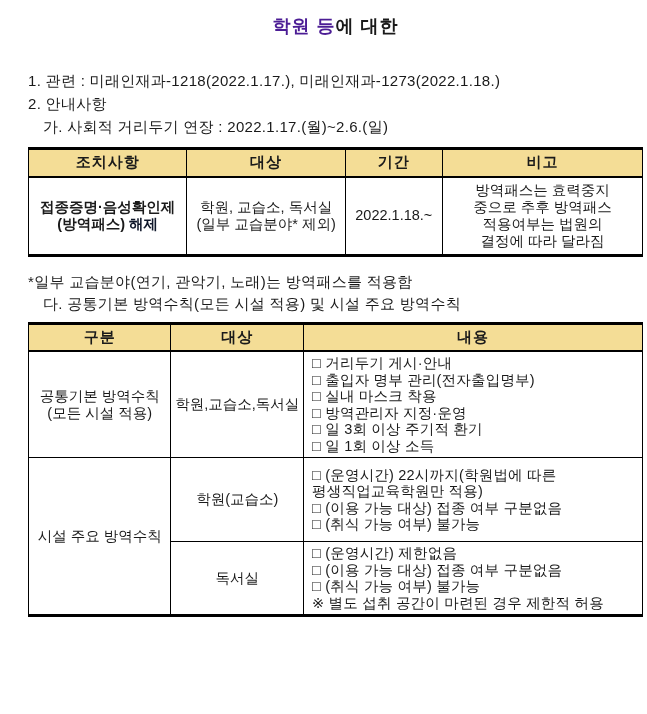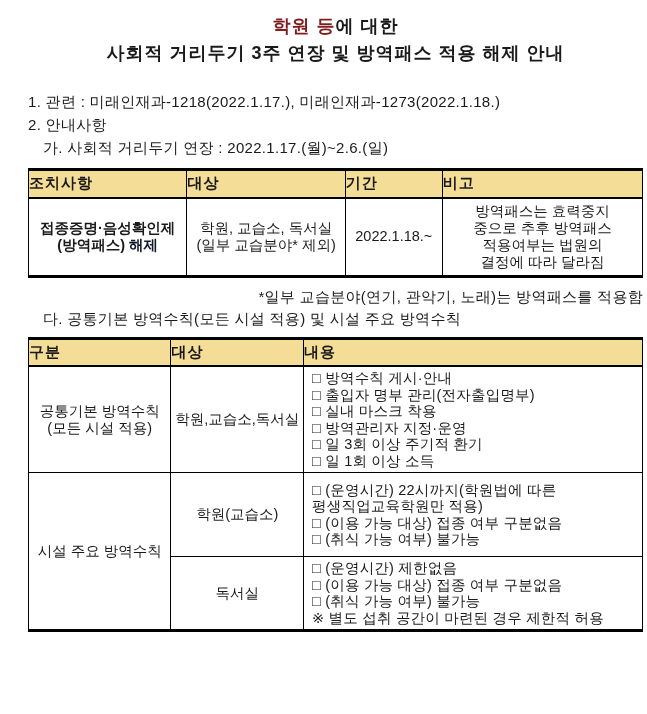--- a/index.html
+++ b/index.html
@@ -6,65 +6,64 @@
   html,body { background:#ffffff; }
   body {
     width:647px; height:714px; overflow:hidden;
     font-family:"Liberation Sans","DejaVu Sans",sans-serif;
     color:#1a1a1a;
   }
   .page { width:647px; height:714px; padding:13px 4px 0 28px; overflow:hidden; }
 
   
   .title { text-align:center; font-weight:bold; font-size:18px; line-height:27px; letter-spacing:1px; }
-  .blue { color:#7f1d1d; }
+  .blue { color:#4c1d95; }
 
   
-  .intro { margin-top:23px; font-size:15px; }
+  .intro { margin-top:29px; font-size:15px; }
   .intro .line { line-height:23px; letter-spacing:0.3px; }
   .indent1 { padding-left:15px; }
 
   
   table { border-collapse:collapse; width:615px; table-layout:fixed;
           border-top:3px solid #000; border-bottom:3px solid #000; }
   th, td { border:1px solid #000; vertical-align:middle; }
   th { background:#F4DD96; font-size:15px; font-weight:bold; height:28px;
-       text-align:left; letter-spacing:1px; border-bottom:2px solid #000; }
+       text-align:center; letter-spacing:1px; border-bottom:2px solid #000; }
   td { font-size:14.5px; }
   .center { text-align:center; }
   .pre { white-space:pre-line; }
   .bold { font-weight:bold; }
   .red { color:#0f172a; }
 
   .tbl1 { margin-top:9px; }
   .tbl1 td { line-height:17px; padding:4px 2px; }
   .tbl1 .row1 td { height:82px; }
   .tbl1 .row2 td { height:71px; }
 
-  .footnote { font-size:15px; line-height:21px; margin-top:8px; letter-spacing:0.3px;text-align:right; }
+  .footnote { font-size:15px; line-height:21px; margin-top:14px; letter-spacing:0.3px; }
 
   .item-da { margin-top:0; }
 
   .tbl2 { margin-top:7px; }
   .tbl2 td { line-height:16.5px; }
   .tbl2 .cat, .tbl2 .tgt { text-align:center; padding:3px 2px; }
   .tbl2 .items { padding:3px 4px 3px 8px; }
   .tbl2 .items .it { white-space:pre-line; letter-spacing:0.2px; }
   .tbl2 .rc td { height:100px; }
   .tbl2 .rf1 td { height:84px; }
   .tbl2 .rf2 td { height:72px; }
 </style>
 </head>
 <body>
 
 <div class="page">
 
   <div class="title">
     <div><span class="blue">학원 등</span><span>에 대한</span></div>
-    <div>사회적 거리두기 3주 연장 및 방역패스 적용 해제 안내</div>
   </div>
 
   <div class="intro">
     <div class="line">1. 관련 : 미래인재과-1218(2022.1.17.), 미래인재과-1273(2022.1.18.)</div>
     <div class="line">2. 안내사항</div>
     <div class="line indent1">가. 사회적 거리두기 연장 : 2022.1.17.(월)~2.6.(일)</div>
   </div>
 
   <table class="tbl1">
     <colgroup>
@@ -116,21 +115,21 @@
         <th>대상</th>
         <th>내용</th>
       </tr>
     </thead>
     <tbody>
       <tr class="rc">
         <td class="cat pre">공통기본 방역수칙
 (모든 시설 적용)</td>
         <td class="tgt">학원,교습소,독서실</td>
         <td class="items">
-          <div class="it">□ 방역수칙 게시·안내</div>
+          <div class="it">□ 거리두기 게시·안내</div>
           <div class="it">□ 출입자 명부 관리(전자출입명부)</div>
           <div class="it">□ 실내 마스크 착용</div>
           <div class="it">□ 방역관리자 지정·운영</div>
           <div class="it">□ 일 3회 이상 주기적 환기</div>
           <div class="it">□ 일 1회 이상 소득</div>
         </td>
       </tr>
       <tr class="rf1">
         <td class="cat" rowspan="2">시설 주요 방역수칙</td>
         <td class="tgt">학원(교습소)</td>

